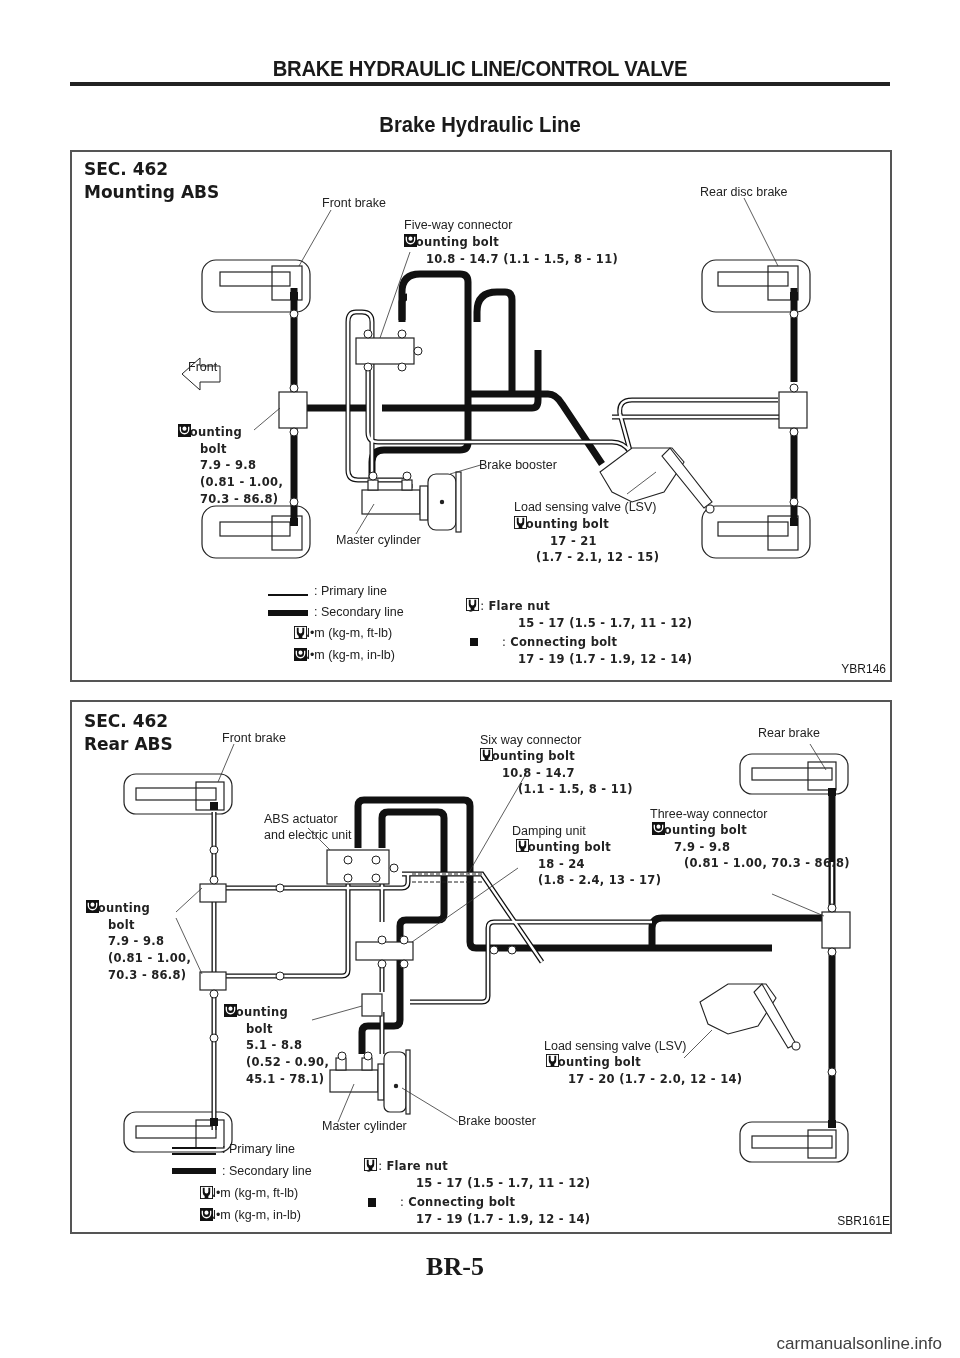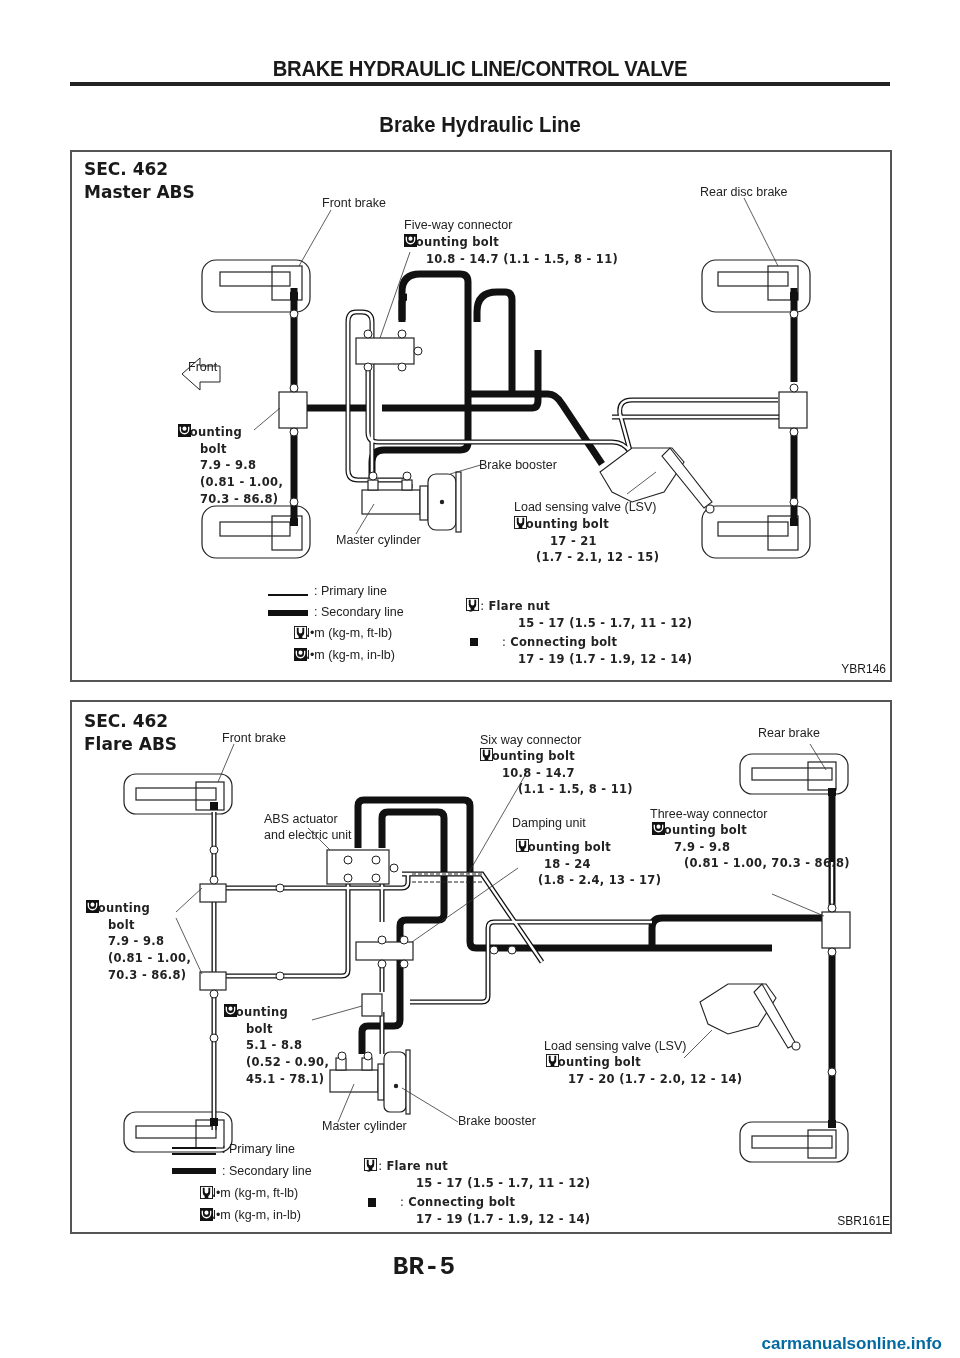--- a/index.html
+++ b/index.html
@@ -9,22 +9,22 @@
   .sub { position:absolute; left:0; top:112px; width:960px; text-align:center; font-weight:bold; font-size:22px; transform:scaleX(0.92); }
   .panel { position:absolute; left:70px; width:818px; border:2px solid #555; background:#fff; }
   #p1 { top:150px; height:528px; }
   #p2 { top:700px; height:530px; }
   .panel svg { position:absolute; left:0; top:0; }
   .t { position:absolute; font-size:12.5px; white-space:nowrap; line-height:1.25; color:#222; }
   .b { font-weight:bold; font-family:"DejaVu Sans", sans-serif; font-size:11.5px; letter-spacing:0.3px; line-height:1.45; }
   .sec { position:absolute; font-weight:bold; font-size:17px; line-height:1.35; font-family:"DejaVu Sans", sans-serif; }
   .code { position:absolute; font-size:12px; }
   .ico { display:inline-block; width:13px; height:13px; vertical-align:-2px; margin-right:6px; }
-  .footer { position:absolute; left:0; top:1252px; width:848px; text-align:center; font-weight:bold; font-size:26px; font-family:Liberation Mono, monospace; }
-  .wm { position:absolute; right:18px; top:1334px; font-size:17px; color:#0369a1;font-weight:bold; }
+  .footer { position:absolute; left:0; top:1252px; width:848px; text-align:center; font-weight:bold; font-size:26px; font-family:Liberation Serif, serif;padding-left:31px; }
+  .wm { position:absolute; right:18px; top:1334px; font-size:17px; color:#404040; }
 </style>
 </head>
 <body>
 
 <div class="hdr">BRAKE HYDRAULIC LINE/CONTROL VALVE</div>
 <div class="hdr-rule"></div>
 <div class="sub">Brake Hydraulic Line</div>
 
 <div class="panel" id="p1">
   <svg width="818" height="528">
@@ -154,21 +154,21 @@
     </g>
 
     <g>
       <rect x="196" y="442" width="40" height="2" fill="#111"></rect>
       <rect x="196" y="458" width="40" height="6" fill="#111"></rect>
       <rect x="398" y="486" width="8" height="8" fill="#111"></rect>
     </g>
   </svg>
 
   <div class="sec" style="left:12px;top:6px;">SEC. 462</div>
-  <div class="sec" style="left:12px;top:29px;">Master ABS</div>
+  <div class="sec" style="left:12px;top:29px;">Mounting ABS</div>
 
   <div class="t" style="left:250px;top:44px;">Front brake</div>
   <div class="t" style="left:628px;top:33px;">Rear disc brake</div>
   <div class="t" style="left:332px;top:66px;text-align:right;">Five-way connector</div>
   <div class="t b" style="left:332px;top:82px;">
     <svg class="ico">
         <use href="#wfill"></use>
       </svg><span>Mounting bolt</span><br>
     <span style="margin-left:22px">10.8 - 14.7 (1.1 - 1.5, 8 - 11)</span>
   </div>
@@ -349,39 +349,39 @@
         <path d="M386 420 L330 386"></path>
         <path d="M612 356 L640 328"></path>
     </g>
     <rect x="100" y="445" width="44" height="2" fill="#111"></rect>
     <rect x="100" y="451" width="44" height="2" fill="#111"></rect>
     <rect x="100" y="466" width="44" height="6" fill="#111"></rect>
     <rect x="296" y="496" width="8" height="9" fill="#111"></rect>
   </svg>
 
   <div class="sec" style="left:12px;top:8px;">SEC. 462</div>
-  <div class="sec" style="left:12px;top:31px;">Flare ABS</div>
+  <div class="sec" style="left:12px;top:31px;">Rear ABS</div>
 
   <div class="t" style="left:150px;top:29px;">Front brake</div>
   <div class="t" style="left:686px;top:24px;">Rear brake</div>
   <div class="t" style="left:408px;top:31px;">Six way connector</div>
   <div class="t b" style="left:408px;top:46px;">
     <svg class="ico">
         <use href="#wopen"></use>
       </svg><span>Mounting bolt</span><br>
     <span style="margin-left:22px">10.8 - 14.7</span><br>
     <span style="margin-left:38px">(1.1 - 1.5, 8 - 11)</span>
   </div>
   <div class="t" style="left:156px;top:110px;margin-left:36px;"><span>ABS actuator</span><br><span>and electric unit</span></div>
-  <div class="t" style="left:440px;top:114px;text-align:center;">Damping unit</div>
+  <div class="t" style="left:440px;top:122px;text-align:center;">Damping unit</div>
   <div class="t b" style="left:444px;top:137px;">
     <svg class="ico">
         <use href="#wopen"></use>
       </svg><span>Mounting bolt</span><br>
-    <span style="margin-left:28px">18 - 24</span><br>
+    <span style="margin-left:22px">18 - 24</span><br>
     <span style="margin-left:22px">(1.8 - 2.4, 13 - 17)</span>
   </div>
   <div class="t" style="left:578px;top:105px;">Three-way connector</div>
   <div class="t b" style="left:580px;top:120px;">
     <svg class="ico">
         <use href="#wfill"></use>
       </svg><span>Mounting bolt</span><br>
     <span style="margin-left:22px">7.9 - 9.8</span><br>
     <span style="margin-left:32px">(0.81 - 1.00, 70.3 - 86.8)</span>
   </div>

